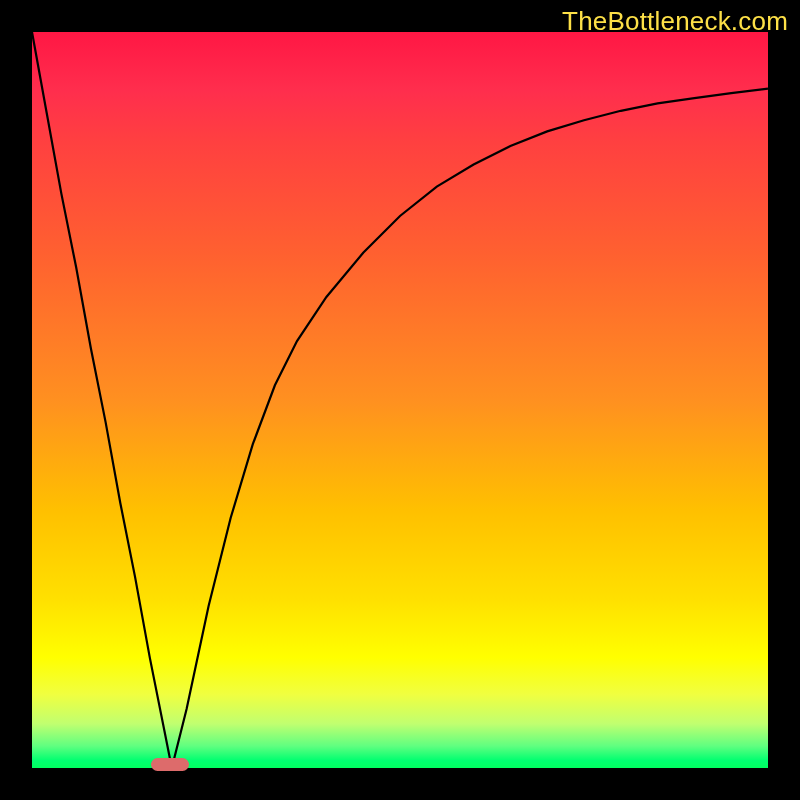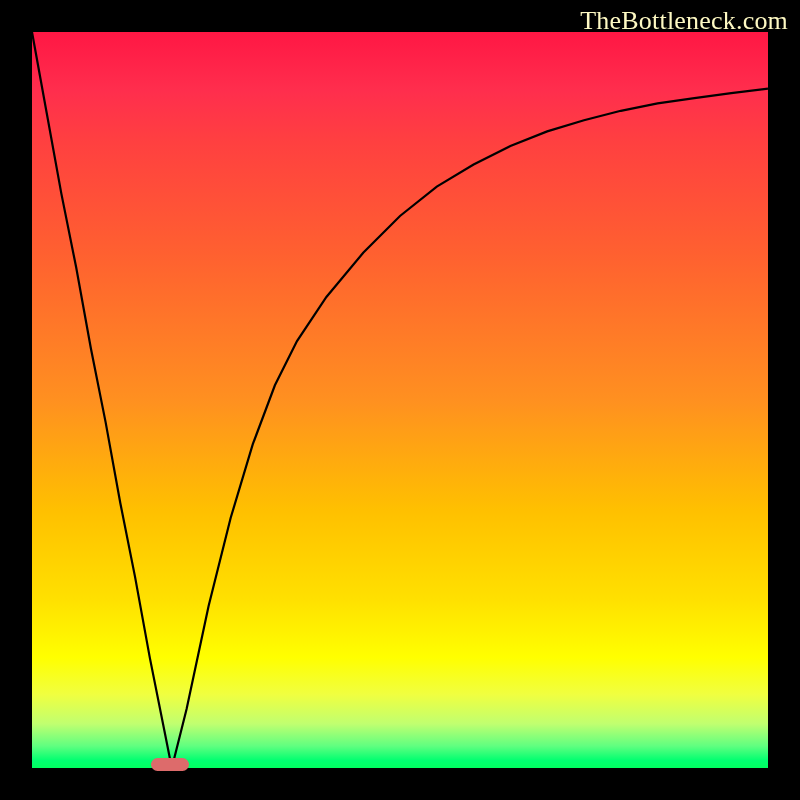--- a/index.html
+++ b/index.html
@@ -49,23 +49,23 @@
     .marker {
       position: absolute;
       background: #dd6b6b;
       border-radius: 8px;
       height: 13px;
     }
     .watermark {
       position: absolute;
       top: 6px;
       right: 12px;
-      color: #fef9c3;
+      color: #fde047;
       font-size: 26px;
-      font-family: Liberation Serif, serif;
+      font-family: Liberation Sans, sans-serif;
       letter-spacing: 0.2px;
     }
   </style>
 </head>
 <body>
 
 <div class="outer">
   <div class="plot-area"></div>
 
   <svg class="curve" viewBox="0 0 736 736" preserveAspectRatio="none">

